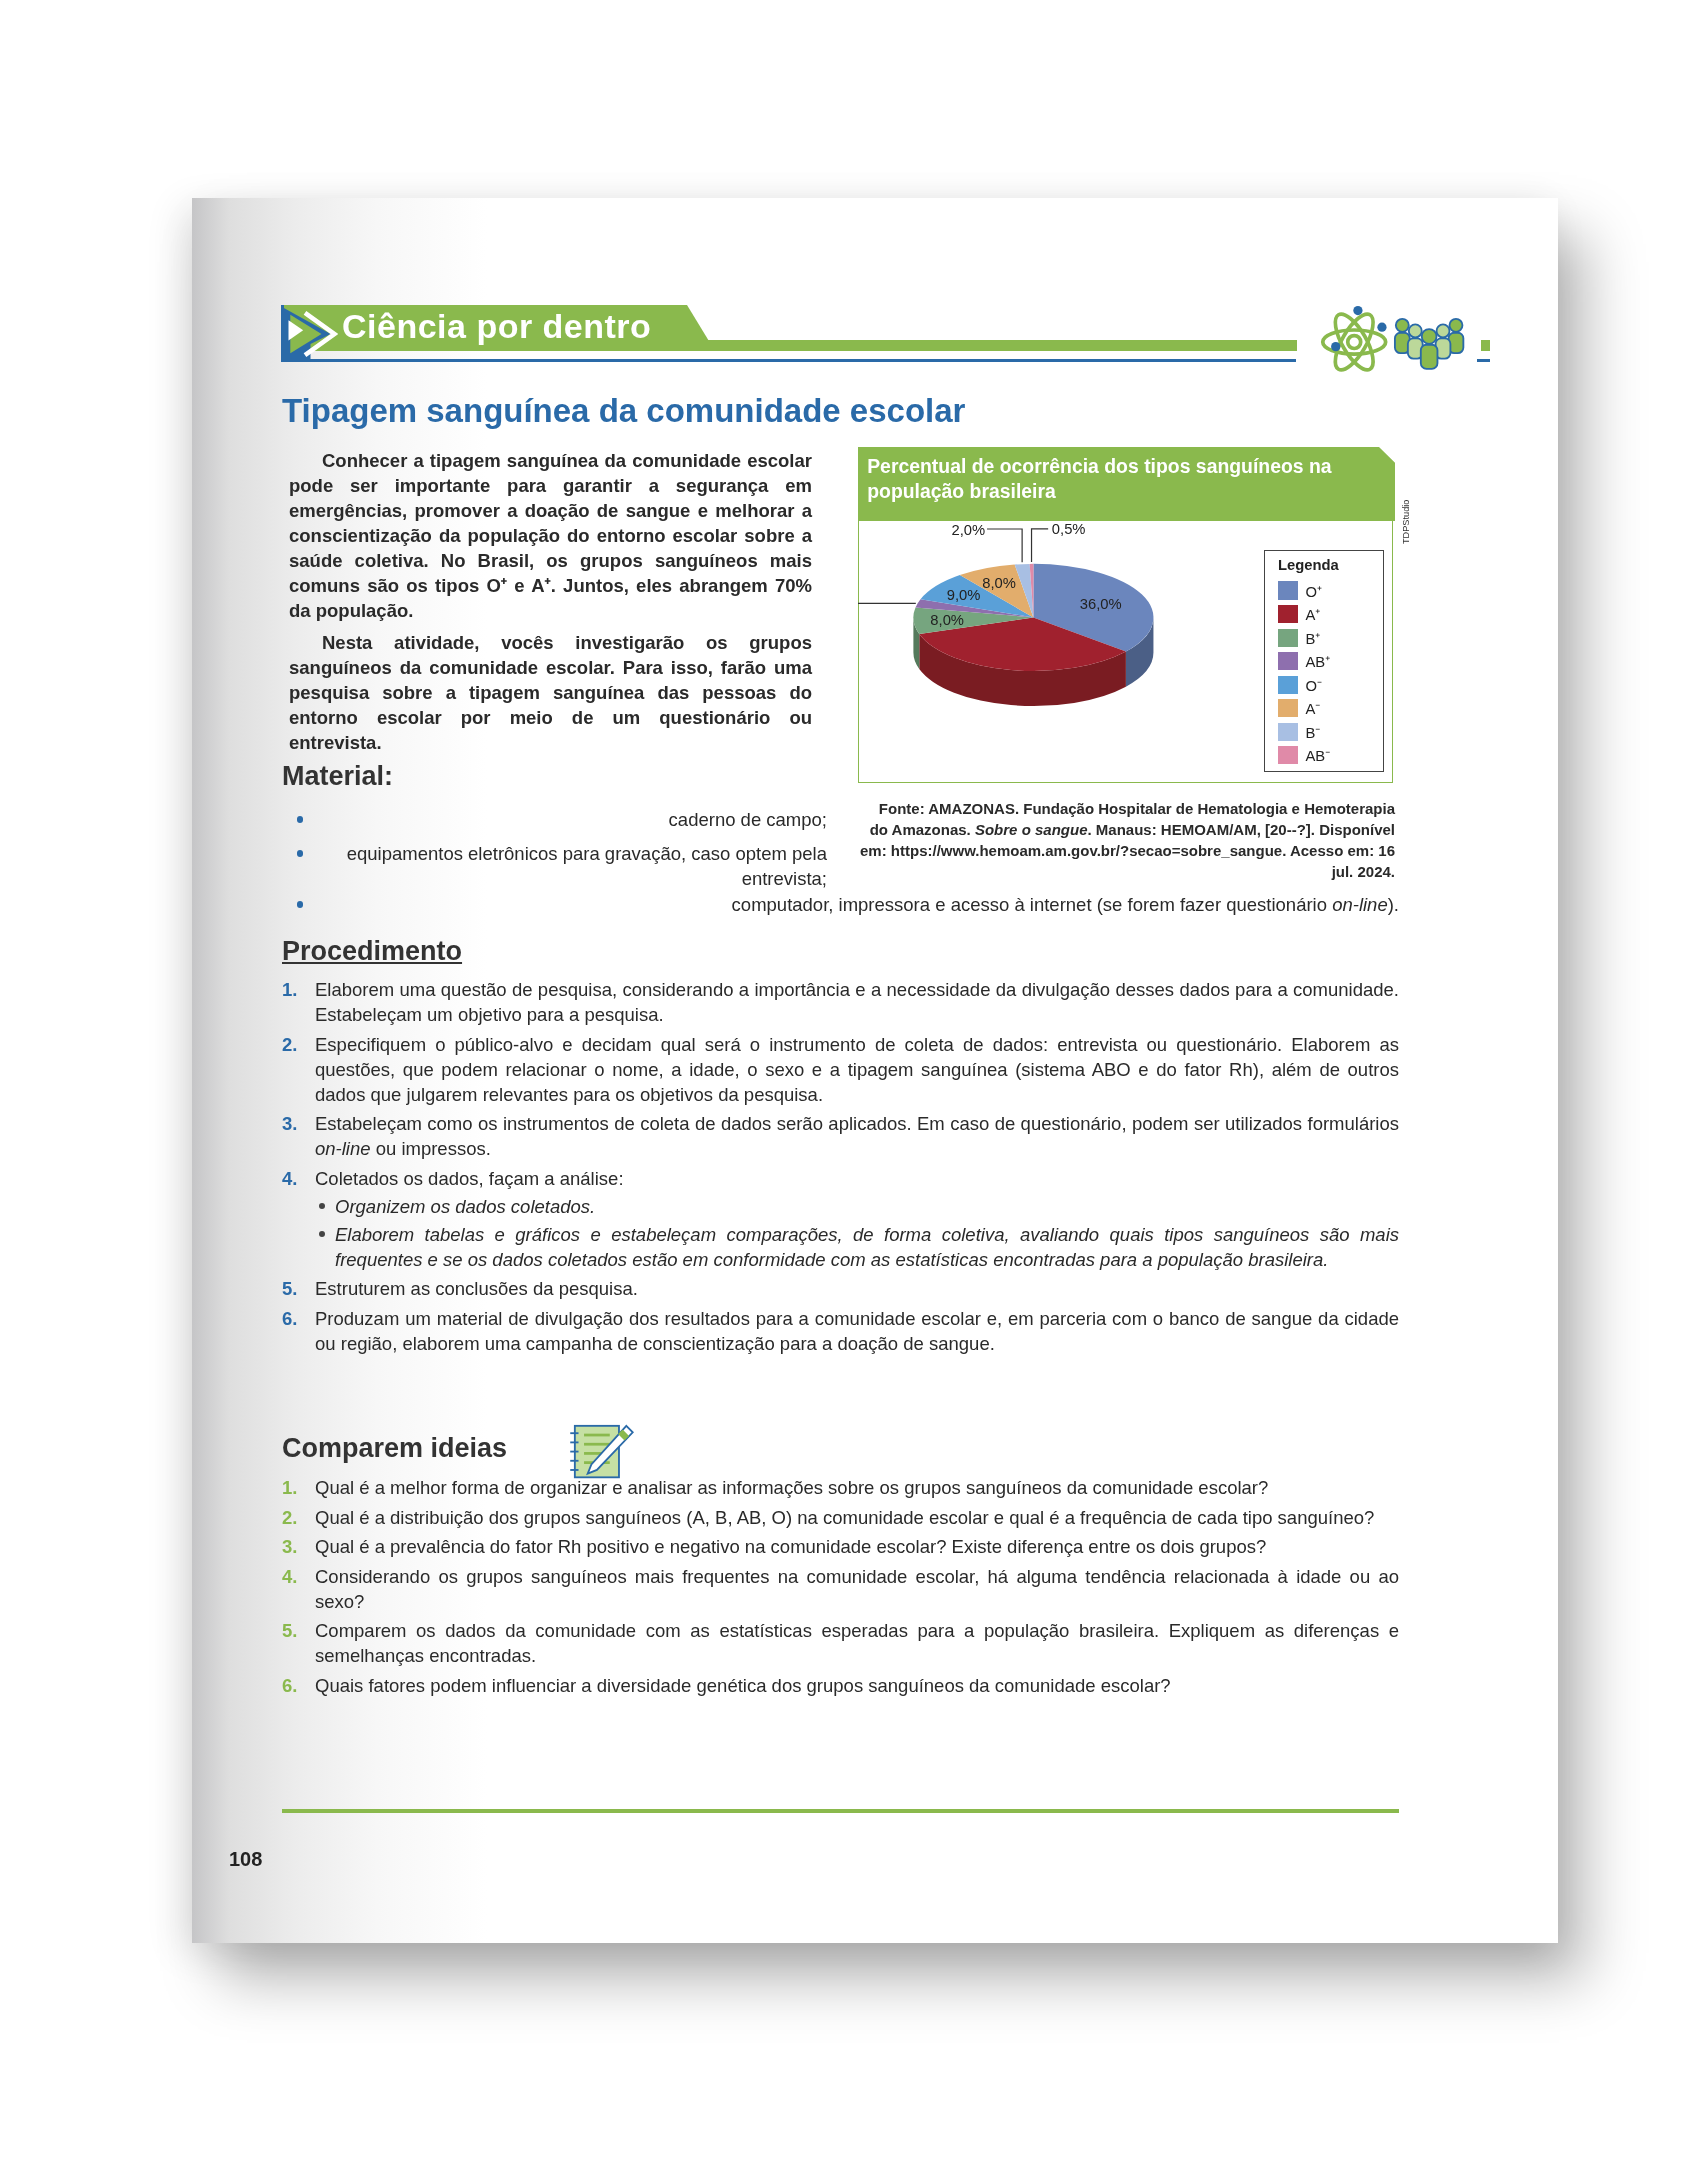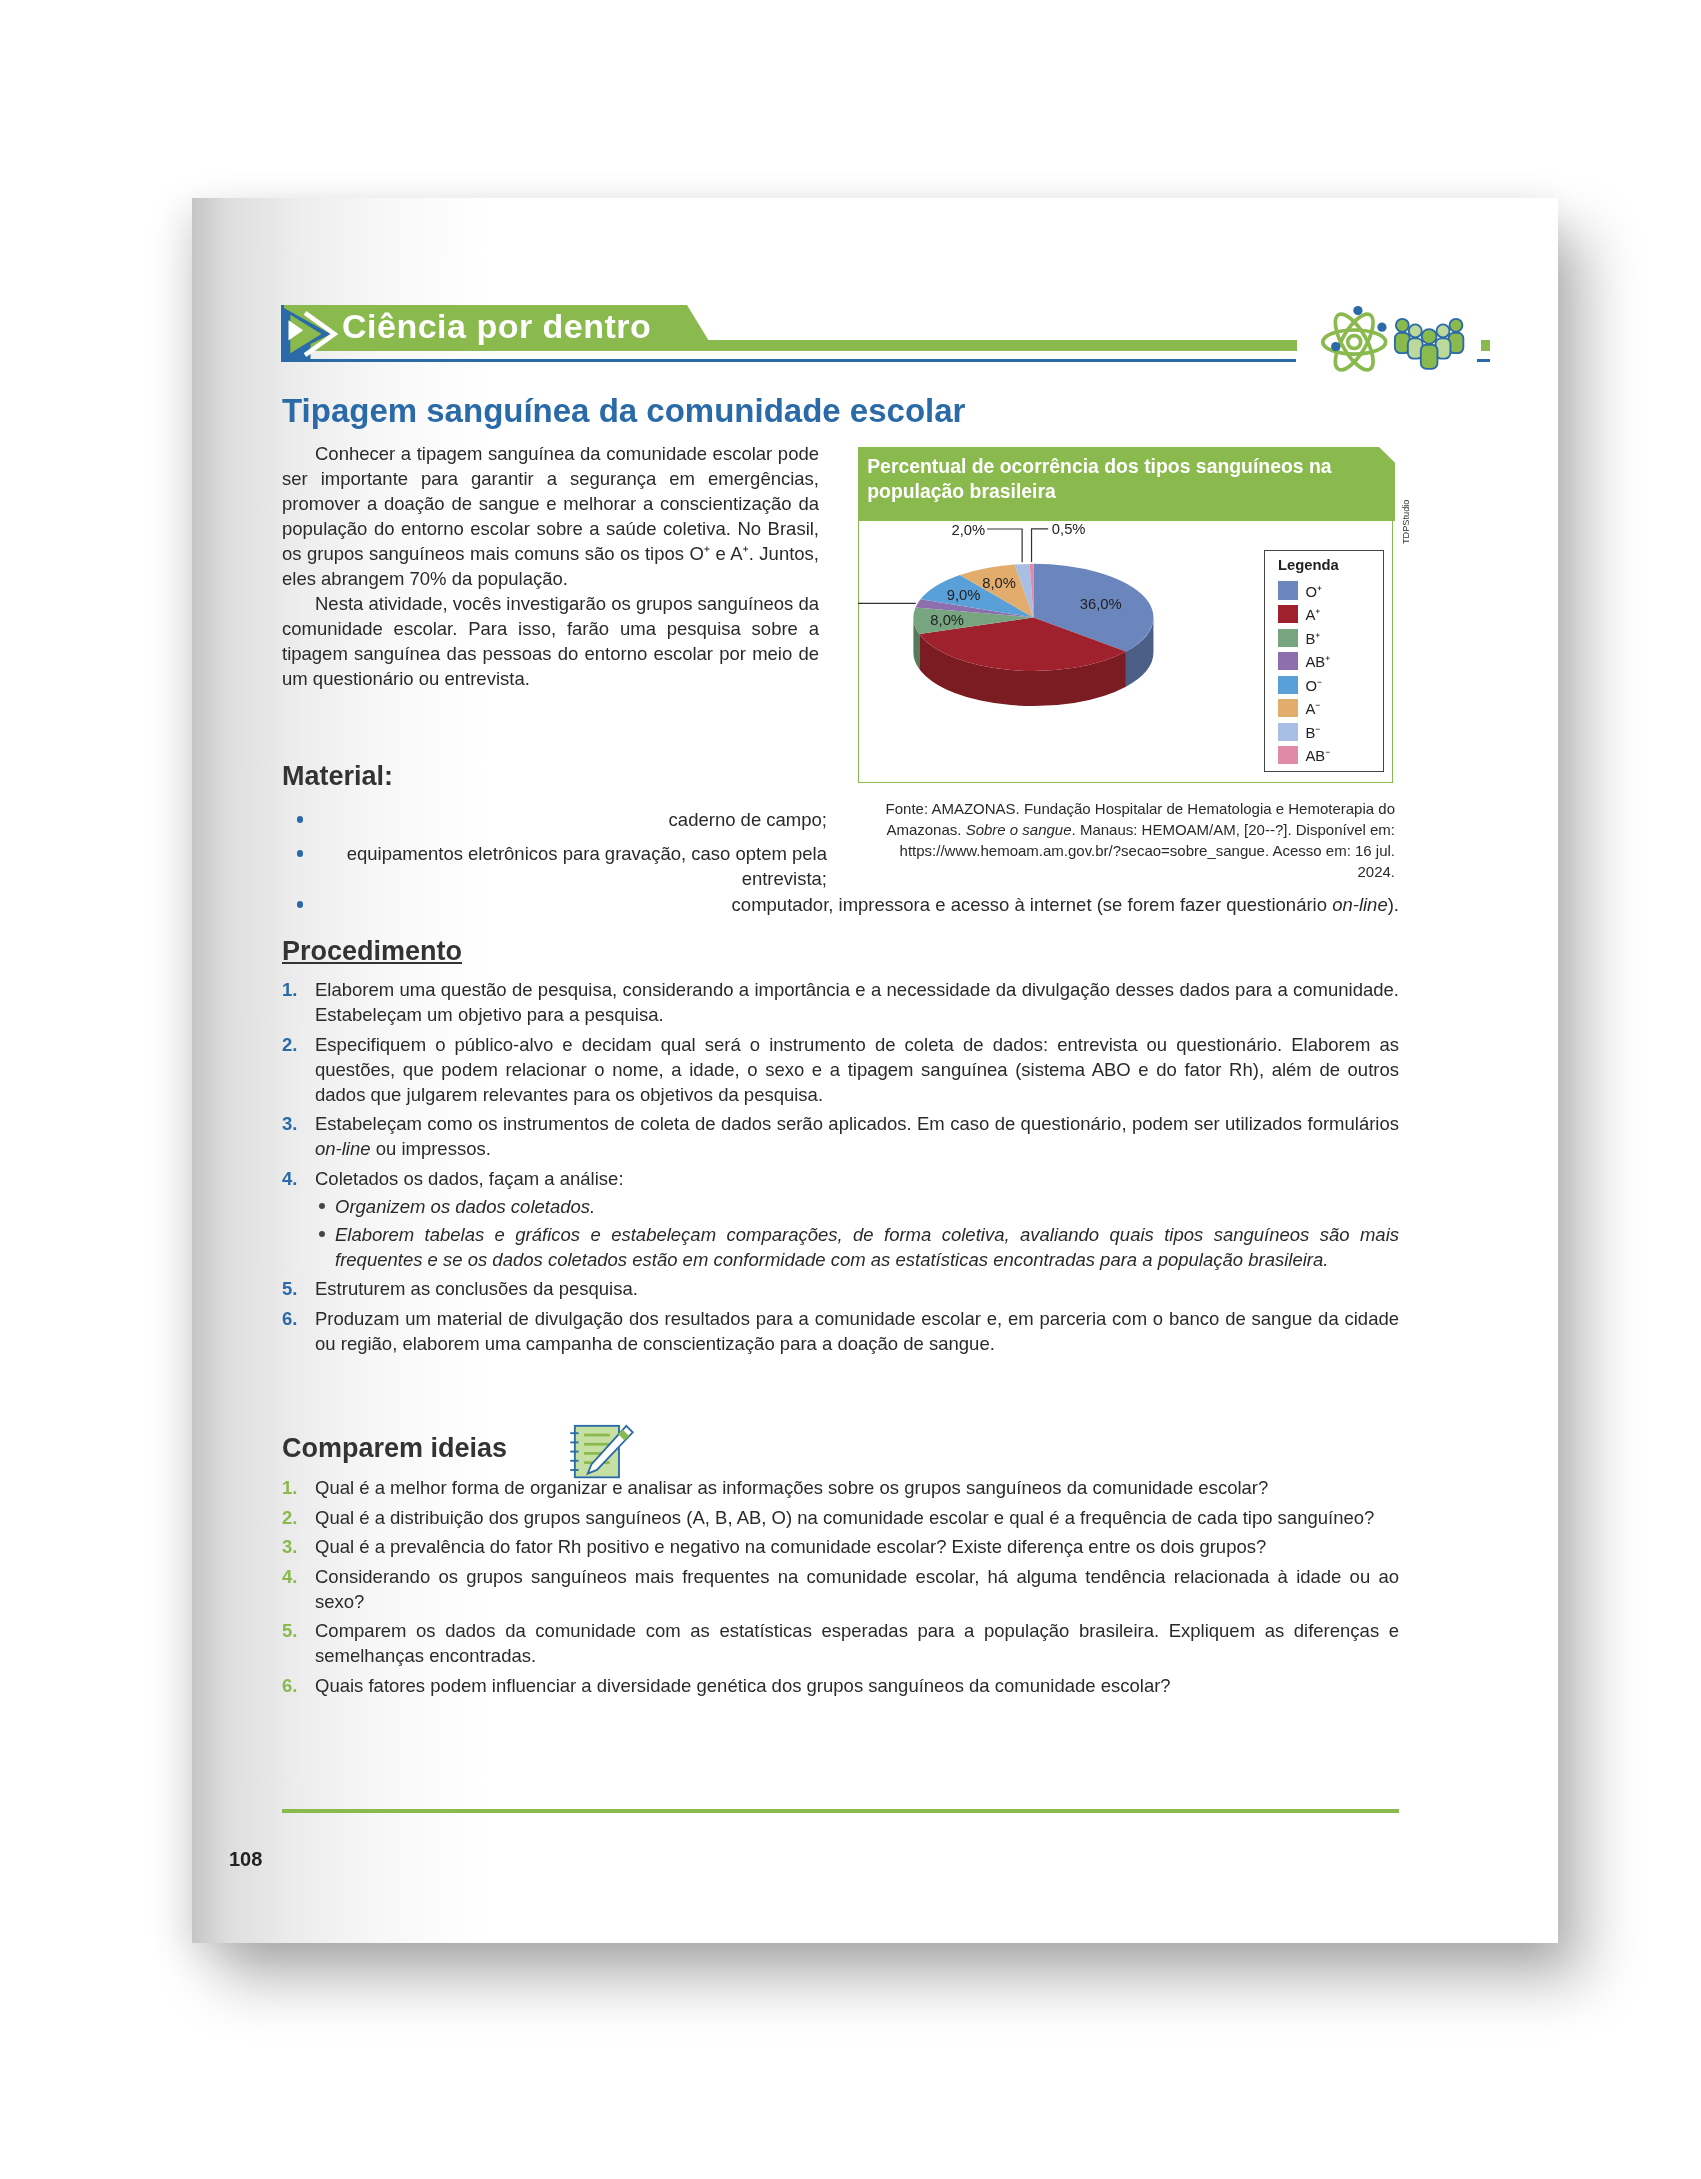--- a/index.html
+++ b/index.html
@@ -16,36 +16,36 @@
   .banner .blue-line { position:absolute; left:0; top:54px; width:1015px; height:2.8px; background:#2a6aa8; }
   .banner .blue-left { position:absolute; left:0; top:0; width:2.8px; height:56px; background:#2a6aa8; }
   .banner .blue-line2 { position:absolute; left:1196px; top:54px; width:13px; height:2.8px; background:#2a6aa8; }
   .banner-title { position:absolute; left:61px; top:1.8px; color:#fff; font-weight:bold; font-size:34px; letter-spacing:0.5px; }
   .logo-arrow { position:absolute; left:1.8px; top:1.8px; width:55px; height:54px; }
   .deco-icons { position:absolute; left:1038px; top:0px; width:162px; height:74px; }
 
   .main-title { left:90px; top:194px; font-size:33px; font-weight:bold; color:#2a6aa8; }
 
   .intro { left:90px; top:243px; width:537px; font-size:18.5px; line-height:25px; text-align:justify; color:#2a2a2a; }
-  .intro p { margin:0; text-indent:33px; }
+  .intro p { margin:7px; text-indent:33px;font-weight:bold; }
 
   
   .chart-box { left:666px; top:249px; width:537px; height:339px;padding-left:36px; }
   .chart-head { position:absolute; left:0; top:0; width:537px; height:74px; background:#8ab94d; clip-path: polygon(0 0, 521px 0, 537px 15.7px, 537px 74px, 18.5px 74px, 0 92px); }
   .chart-head-text { position:absolute; left:9.2px; top:7.4px; color:#fff; font-size:19.4px; font-weight:bold; line-height:25px; }
   .chart-frame { position:absolute; left:0; top:55px; width:533px; height:280px; border:1.8px solid #8ab94d; border-top:none; background:#fff; }
   .pie-svg { position:absolute; left:0; top:55px; width:397px; height:277px; }
   .legend { position:absolute; left:406px; top:103px; width:118px; height:220px; border:1.4px solid #444; background:#fff; }
   .legend-title { position:absolute; left:13px; top:5.5px; font-size:14.8px; font-weight:bold; color:#222; }
   .legend-item { position:absolute; left:13px; height:20px; display:flex; align-items:center; }
   .legend-swatch { width:20px; height:18.5px; margin-right:7.4px; }
   .legend-label { font-size:14.8px; color:#222; }
   .credit { left:1209px; top:318px; font-size:9.2px; color:#333; transform:rotate(-90deg); transform-origin:left top; white-space:nowrap; }
 
-  .source { left:666px; top:600px; width:537px; font-size:15px; line-height:21px; text-align:right; color:#2a2a2a; }
+  .source { left:666px; top:600px; width:537px; font-size:15px; line-height:21px; text-align:right; color:#2a2a2a;font-weight:bold; }
 
   .h-material { left:90px; top:563px; font-size:27px; font-weight:bold; color:#333; }
   .h-proc { left:90px; top:738px; font-size:27px; font-weight:bold; color:#333;text-decoration:underline; }
   .h-troc { left:90px; top:1235px; font-size:27px; font-weight:bold; color:#333; }
 
   .bullets { left:90px; width:1117px; font-size:18.5px; line-height:25px; color:#2a2a2a; }
   .bullet { position:relative; padding-left:33px;text-align:right; }
   .bullet .dot { position:absolute; left:14.8px; top:9.2px; width:6.5px; height:6.5px; border-radius:50%; background:#2a6aa8; }
 
   .olist { left:90px; width:1117px; font-size:18.5px; line-height:25px; color:#2a2a2a; }

